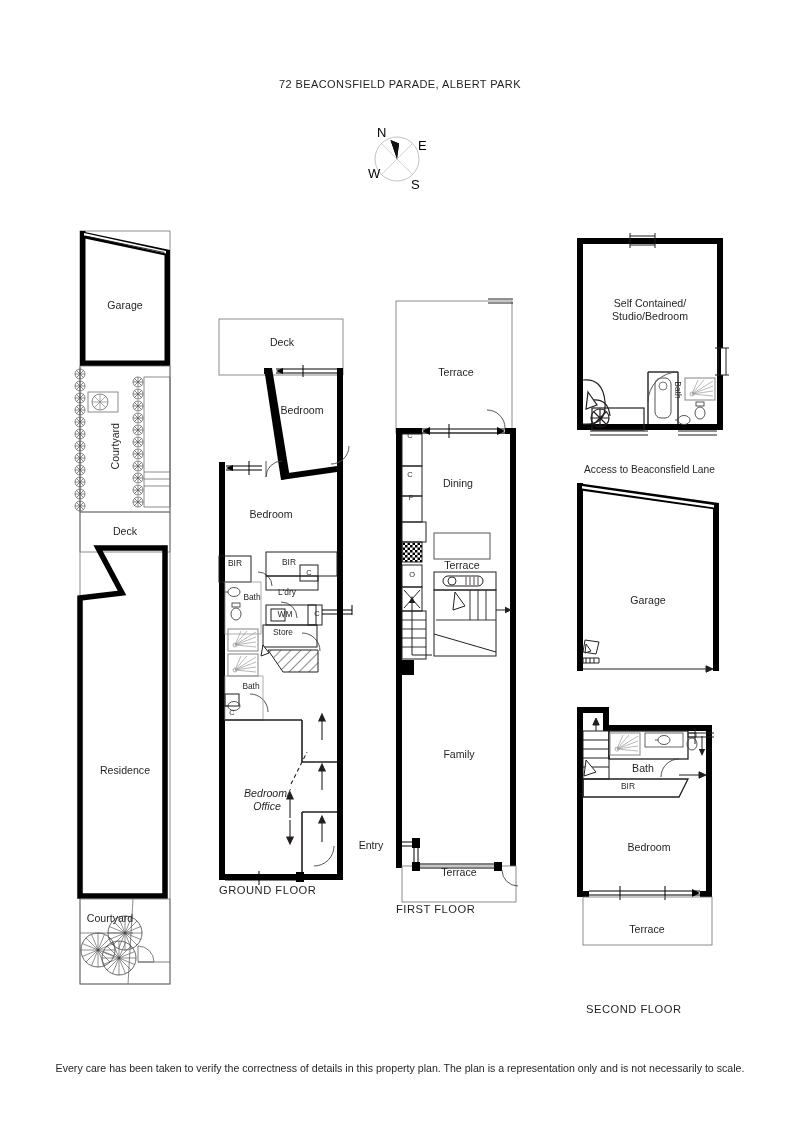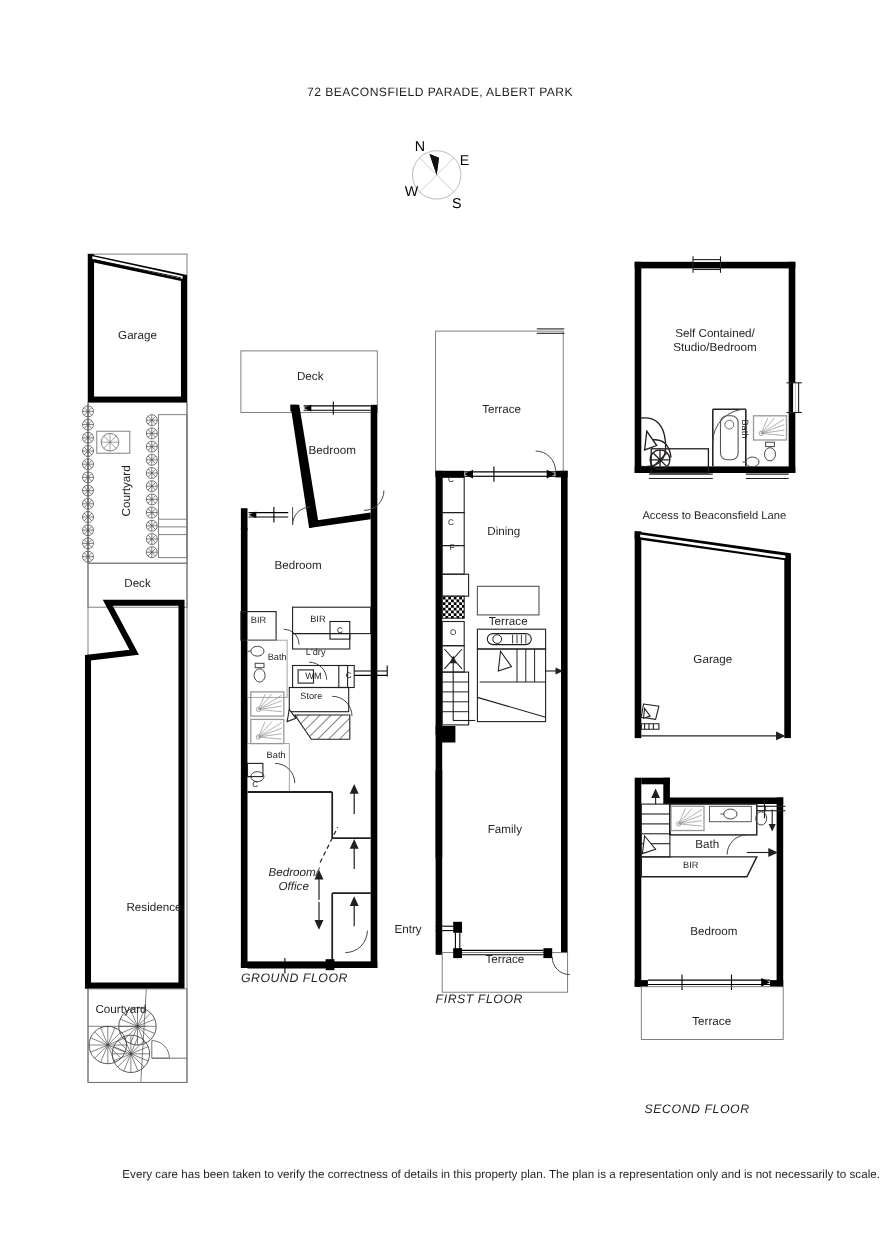--- a/index.html
+++ b/index.html
@@ -33,21 +33,21 @@
     font-size: 11px;
     letter-spacing: 0.4px;
     color: #231f20;
   }
 
   .footer {
     position: absolute;
     top: 1062px;
     left: 0;
     width: 800px;
-    text-align: right;
+    text-align: center;
     font-size: 10.6px;
     color: #231f20;
   }
 
   svg.plan {
     position: absolute;
     top: 0;
     left: 0;
   }
 
@@ -57,21 +57,20 @@
     font-size: 13px;
     color: #000;
   }
 
   .floor-label {
     position: absolute;
     font-size: 11.2px;
     letter-spacing: 0.5px;
     color: #231f20;
     white-space: nowrap;
-    font-style: italic;
   }
 
   .room-label {
     position: absolute;
     font-size: 10.6px;
     color: #231f20;
     white-space: nowrap;
     text-align: center;
     line-height: 1.18;
   }
@@ -603,21 +602,21 @@
   </svg>
 
   <div class="compass-label" style="left:377px; top:125px;">N</div>
   <div class="compass-label" style="left:418px; top:138px;">E</div>
   <div class="compass-label" style="left:411px; top:177px;">S</div>
   <div class="compass-label" style="left:368px; top:166px;">W</div>
 
   <div class="room-label" style="left:85px; top:299px; width:80px;">Garage</div>
   <div class="room-label rot90" style="left:85px; top:440px; width:60px; transform:rotate(-90deg);">Courtyard</div>
   <div class="room-label" style="left:85px; top:525px; width:80px;">Deck</div>
-  <div class="room-label" style="left:85px; top:819px; width:80px;text-align:right;">Residence</div>
+  <div class="room-label" style="left:85px; top:764px; width:80px;">Residence</div>
   <div class="room-label" style="left:80px; top:912px; width:60px;">Courtyard</div>
 
   <div class="room-label" style="left:250px; top:336px; width:64px;">Deck</div>
   <div class="room-label" style="left:270px; top:404px; width:64px;">Bedroom</div>
   <div class="room-label" style="left:239px; top:508px; width:64px;">Bedroom</div>
   <div class="room-label small" style="left:223px; top:559px; width:24px;">BIR</div>
   <div class="room-label small" style="left:277px; top:558px; width:24px;">BIR</div>
   <div class="room-label tiny" style="left:303px; top:569px; width:12px;">C</div>
   <div class="room-label small" style="left:237px; top:593px; width:30px;">Bath</div>
   <div class="room-label small" style="left:271px; top:588px; width:32px;">L'dry</div>

